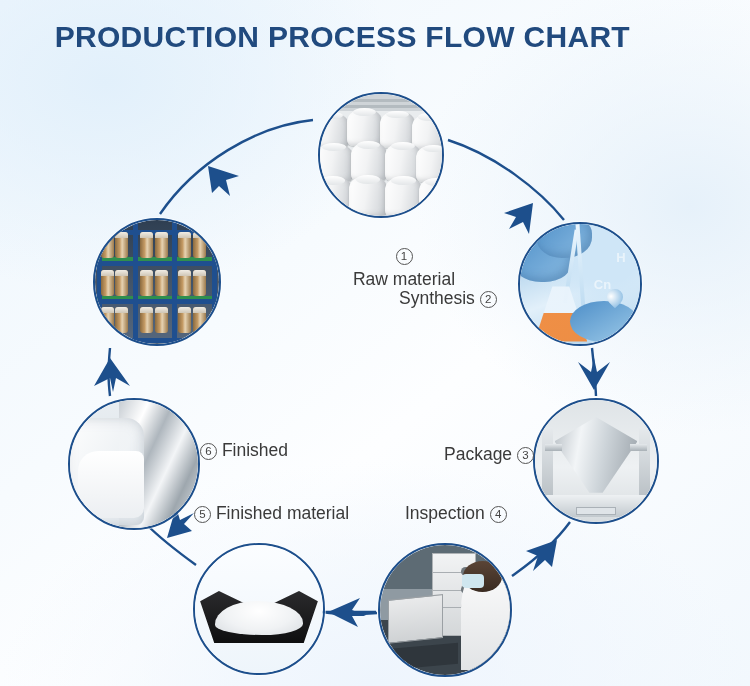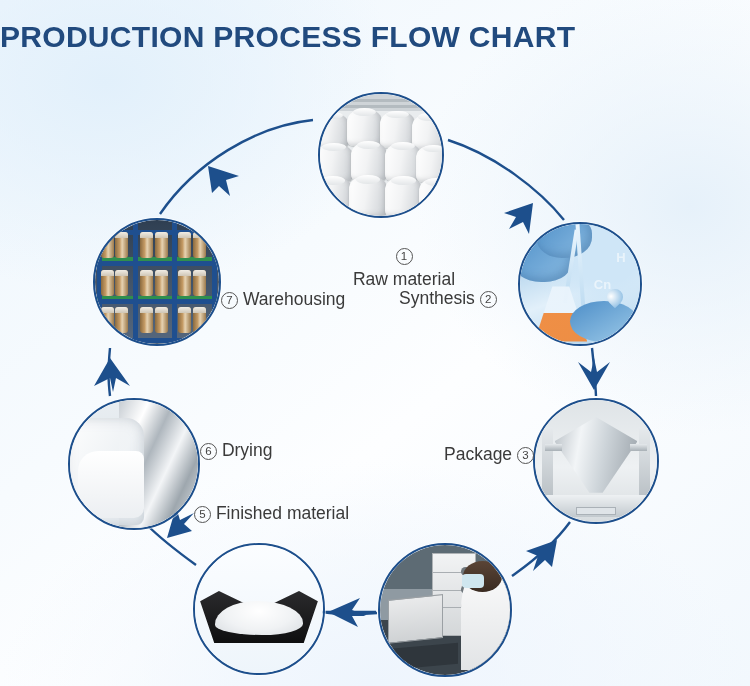--- a/index.html
+++ b/index.html
@@ -16,21 +16,21 @@
       radial-gradient(ellipse 420px 300px at 14% 12%, #e2f0fb 0%, rgba(226,240,251,0) 70%),
       radial-gradient(ellipse 380px 320px at 92% 30%, #e6f1fa 0%, rgba(230,241,250,0) 72%),
       radial-gradient(ellipse 500px 300px at 50% 100%, #eef5fd 0%, rgba(238,245,253,0) 75%),
       linear-gradient(140deg, #eef6fd 0%, #f7fbfe 38%, #fdfeff 58%, #f2f8fd 100%);
   }
 
   
   .title {
     position: absolute;
     top: 20px; left: 0; width: 630px;
-    text-align: left;
+    text-align: right;
     font-size: 30px;
     font-weight: bold;
     letter-spacing: 0.3px;
     color: #214a7e;
     font-family: "Liberation Sans", sans-serif;
   }
 
   
   #flow { position: absolute; left: 0; top: 0; width: 750px; height: 686px; }
 
@@ -336,29 +336,29 @@
   <div class="label lbl-2">
     <span>Synthesis</span>
     <span class="num">2</span>
   </div>
 
   <div class="label lbl-3">
     <span>Package</span>
     <span class="num">3</span>
   </div>
 
+  <div class="label lbl-4">
+    <span>Inspection</span>
+    <span class="num">4</span>
+  </div>
 
   <div class="label lbl-5">
     <span class="num">5</span>
     <span>Finished material</span>
   </div>
 
   <div class="label lbl-6">
     <span class="num">6</span>
-    <span>Drying</span>
-  </div>
-
-  <div class="label lbl-7">
-    <span class="num">7</span>
-    <span>Warehousing</span>
-  </div>
+    <span>Finished</span>
+  </div>
+
 
 </div>
 
 </body></html>

